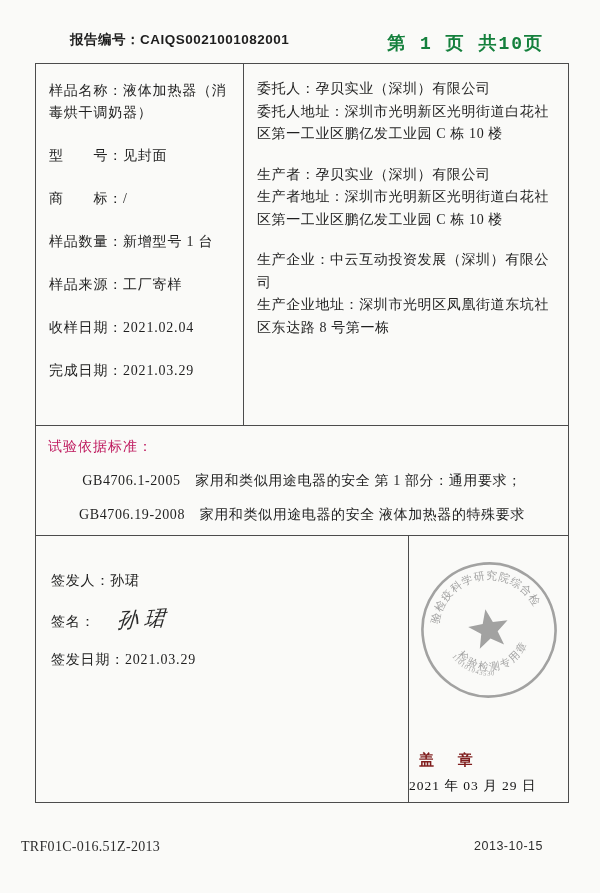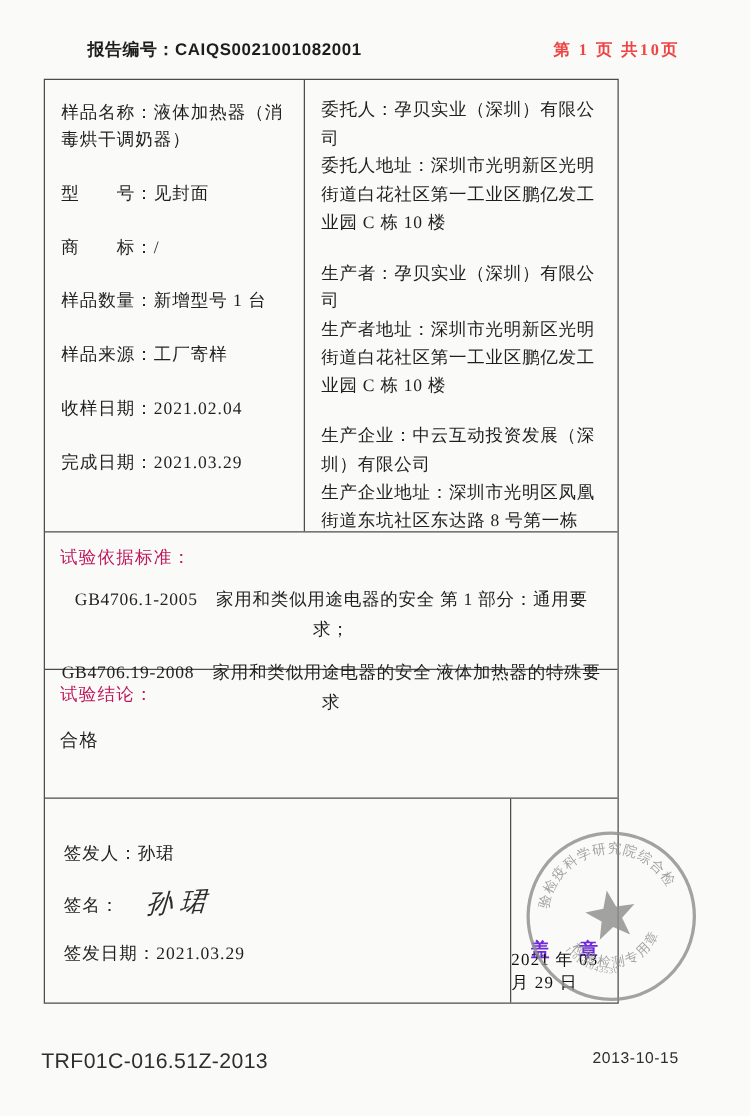--- a/index.html
+++ b/index.html
@@ -5,24 +5,24 @@
   html,body{margin:0;padding:0;}
   body{
     width:600px;height:893px;position:relative;overflow:hidden;
     background:#fafaf8;
     font-family:"Liberation Serif","DejaVu Serif",serif;
     color:#222;
   }
   .page{position:absolute;inset:0;}
   
   .hdr-left{position:absolute;left:22px;top:31px;font-size:13.5px;font-weight:bold;letter-spacing:.5px;color:#1d1d1d;font-family:"Liberation Sans","DejaVu Sans",sans-serif;margin-left:48px;}
-  .hdr-right{position:absolute;right:56px;top:31px;font-size:13px;font-weight:bold;letter-spacing:2px;color:#ef4444;font-family:Liberation Serif, serif;}
+  .hdr-right{position:absolute;right:56px;top:31px;font-size:18px;font-weight:bold;letter-spacing:2px;color:#15803d;font-family:Liberation Mono, monospace;}
   
   .report-table{
-    position:absolute;left:35px;top:63px;width:460px;height:740px;
+    position:absolute;left:35px;top:63px;width:534px;height:740px;
     border:1.5px solid #4c4c4c;box-sizing:border-box;
     display:flex;flex-direction:column;
     background:transparent;
   }
   .row{box-sizing:border-box;}
   .row1{height:362px;border-bottom:1.5px solid #4c4c4c;display:flex;}
   .row2{height:110px;border-bottom:1.5px solid #4c4c4c;padding:9px 12px;}
   .row3{height:103px;border-bottom:1.5px solid #4c4c4c;padding:9px 12px;}
   .row4{flex:1;display:flex;}
   .cell{box-sizing:border-box;}
@@ -36,33 +36,33 @@
   .std-title,.concl-title{font-size:14px;letter-spacing:1px;line-height:24px;color:#be185d;}
   .std-line{font-size:14px;letter-spacing:.6px;line-height:24px;margin-top:10px;color:#1f1f1f;text-align:center;}
   .concl-result{font-size:14.5px;letter-spacing:1px;line-height:24px;margin-top:12px;color:#1f1f1f;}
   .sig-line{font-size:14px;letter-spacing:.8px;line-height:22px;margin-bottom:16px;color:#1f1f1f;}
   .handwrite{
     display:inline-block;font-size:21px;margin-left:22px;color:#2b2b2b;
     font-style:italic;transform:rotate(-3deg) skewX(-6deg);letter-spacing:6px;
     font-family:"DejaVu Serif","Liberation Serif",serif;
   }
   .seal-label{
-    position:absolute;left:0;right:0;bottom:32px;text-align:center;
-    font-size:15px;font-weight:bold;letter-spacing:10px;text-indent:10px;color:#6d28d9;
+    position:absolute;left:0;right:0;bottom:32px;text-align:left;
+    font-size:15px;font-weight:bold;letter-spacing:10px;text-indent:10px;color:#7f1d1d;
   }
   .seal-date{
     position:absolute;left:0;right:0;bottom:7px;text-align:left;
     font-size:13.5px;letter-spacing:1px;color:#111;
   }
   .stamp{
     position:absolute;left:10px;top:24px;width:140px;height:140px;
     opacity:.82;transform:rotate(-10deg);pointer-events:none;
   }
   
-  .ftr-left{position:absolute;left:21px;top:839px;font-size:17px;letter-spacing:.3px;color:#2e2e2e;font-family:Liberation Sans, sans-serif;margin-left:12px;}
+  .ftr-left{position:absolute;left:21px;top:839px;font-size:14px;letter-spacing:.3px;color:#2e2e2e;font-family:Liberation Serif, serif;}
   .ftr-right{position:absolute;right:57px;top:839px;font-size:12.5px;letter-spacing:.5px;color:#2e2e2e;font-family:"Liberation Sans","DejaVu Sans",sans-serif;margin-left:32px;}
   .lbl{white-space:pre;}
 </style>
 </head>
 <body>
 
 <div class="page">
 
   <div class="hdr-left"><span class="lbl">报告编号：</span><span>CAIQS0021001082001</span></div>
   <div class="hdr-right">第 1 页  共10页</div>
@@ -88,24 +88,20 @@
         <p>生产企业地址：深圳市光明区凤凰街道东坑社区东达路 8 号第一栋</p>
       </div>
     </div>
 
     <div class="row row2">
       <div class="std-title">试验依据标准：</div>
       <div class="std-line">GB4706.1-2005　家用和类似用途电器的安全 第 1 部分：通用要求；</div>
       <div class="std-line">GB4706.19-2008　家用和类似用途电器的安全 液体加热器的特殊要求</div>
     </div>
 
-    <div class="row row3">
-      <div class="concl-title">试验结论：</div>
-      <div class="concl-result">合格</div>
-    </div>
 
     <div class="row row4">
       <div class="cell sign-cell">
         <div class="sig-line"><span class="lbl">签发人：</span><span>孙珺</span></div>
         <div class="sig-line"><span class="lbl">签名：</span><span class="handwrite">孙珺</span></div>
         <div class="sig-line"><span class="lbl">签发日期：</span><span>2021.03.29</span></div>
       </div>
       <div class="cell seal-cell">
         <div class="seal-label">盖  章</div>
         <div class="seal-date">2021 年 03 月 29 日</div>

